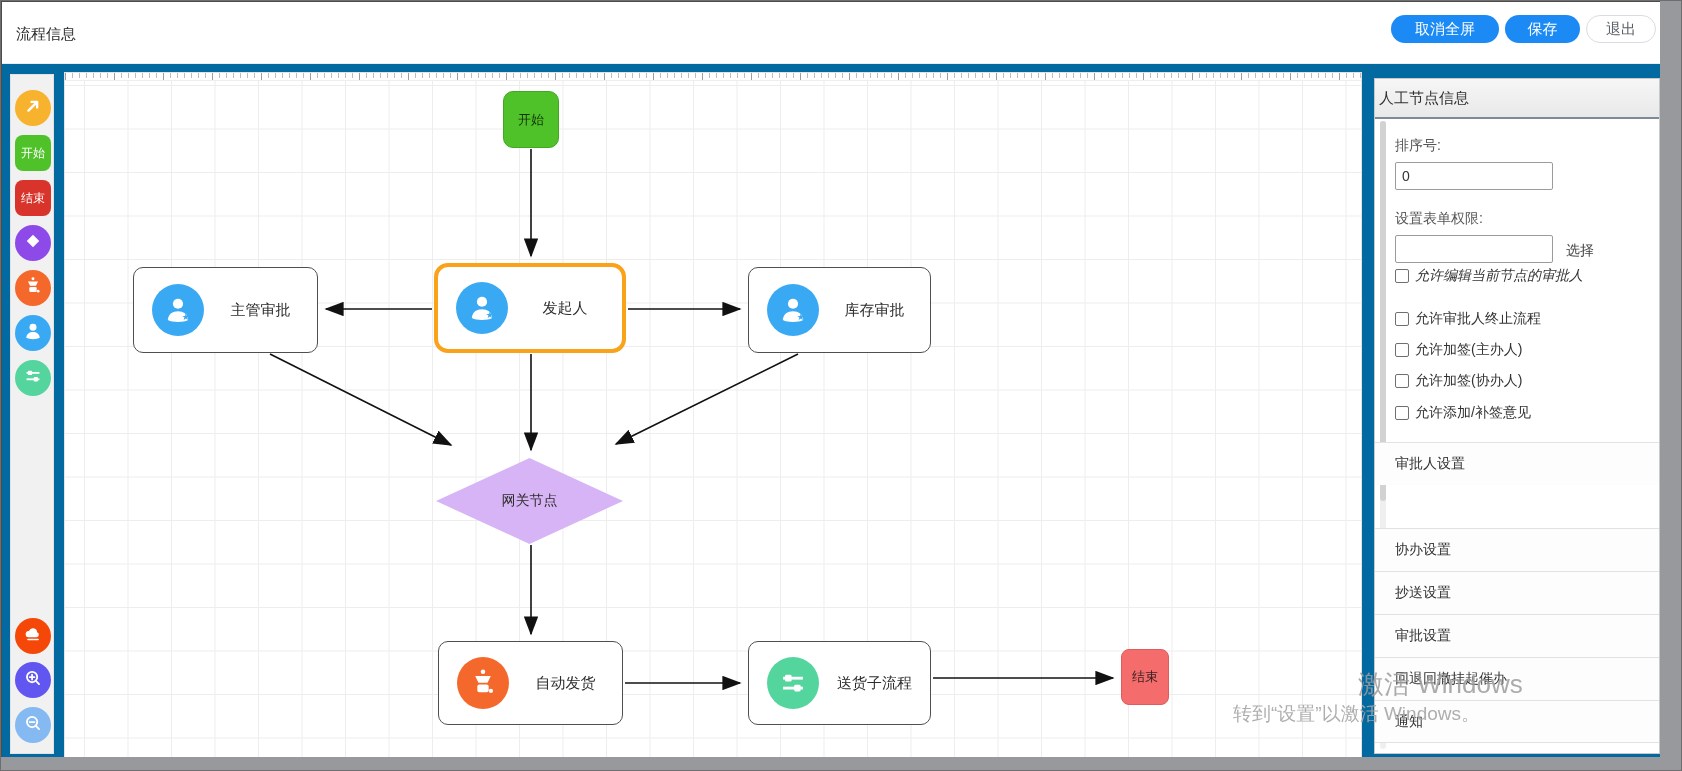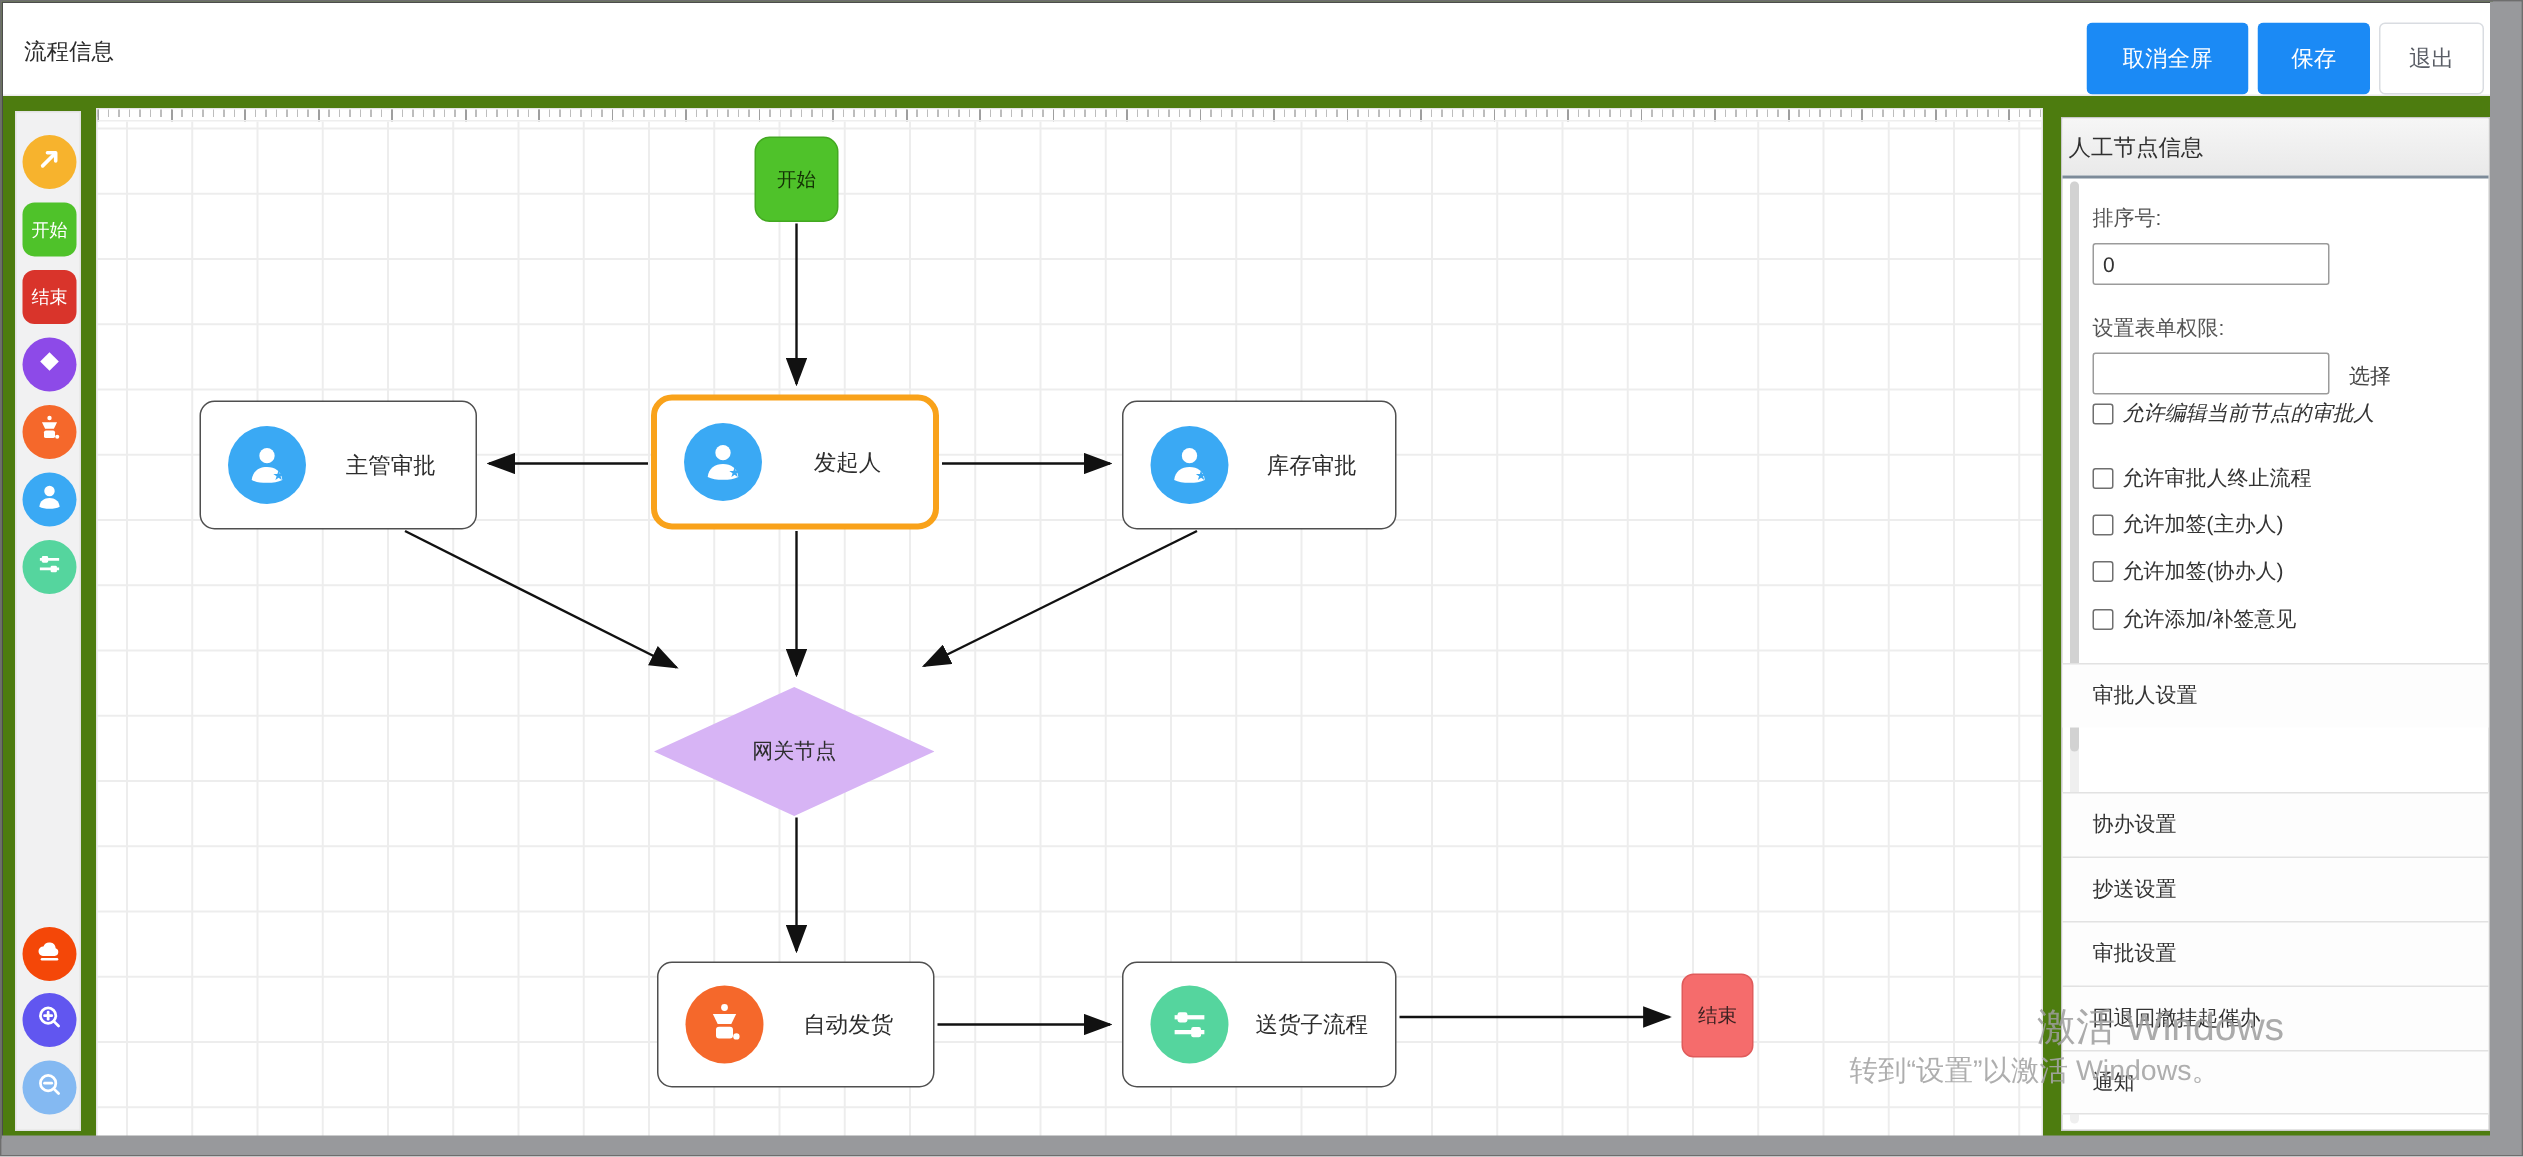--- a/index.html
+++ b/index.html
@@ -1,24 +1,24 @@
 <!DOCTYPE html>
 <html><head>
 <meta charset="utf-8">
 <style>
   * { margin:0; padding:0; box-sizing:border-box; }
   body { font-family: "Liberation Sans", "DejaVu Sans", sans-serif; }
   .screen { position:relative; width:1682px; height:771px; background:#98999c; overflow:hidden; border:1px solid #6e6e6e; }
-  .window { position:absolute; left:0; top:0; width:1661px; height:758px; background:#4d7c0f; border:1px solid #4c4c4c; overflow:hidden; }
+  .window { position:absolute; left:0; top:0; width:1661px; height:758px; background:#0369a1; border:1px solid #4c4c4c; overflow:hidden; }
 
   
   .topbar { position:absolute; left:0; top:0; width:100%; height:62px; background:#fff; border-bottom:1px solid #ececec; }
   .page-title { position:absolute; left:14px; top:23px; font-size:15px; color:#2b2b2b; }
   .top-actions { position:absolute; right:5px; top:13px; display:flex; gap:6px; }
-  .btn { height:48px; border-radius:4px; font-size:15px; display:flex; align-items:center; justify-content:center; cursor:pointer; border:1px solid transparent; }
+  .btn { height:28px; border-radius:14px; font-size:15px; display:flex; align-items:center; justify-content:center; cursor:pointer; border:1px solid transparent; }
   .btn-primary { background:#1b8af5; color:#fff; }
   .btn-plain { background:#fff; color:#5a5e66; border:1px solid #d9dce1; }
   .btn-cancel-fs { width:108px; } .btn-save { width:75px; } .btn-exit { width:70px;text-align:right; }
 
   
   .tool-strip { position:absolute; left:8px; top:72px; width:44px; height:680px; background:#f1f1f2; border:1px solid #e2e2e2; }
   .tool { position:absolute; left:4px; width:36px; height:36px; border-radius:50%; display:flex; align-items:center; justify-content:center; cursor:pointer; }
   .tool.square { border-radius:8px; color:#fff; font-size:12px; letter-spacing:0; }
   .tool svg { width:22px; height:22px; }
 

